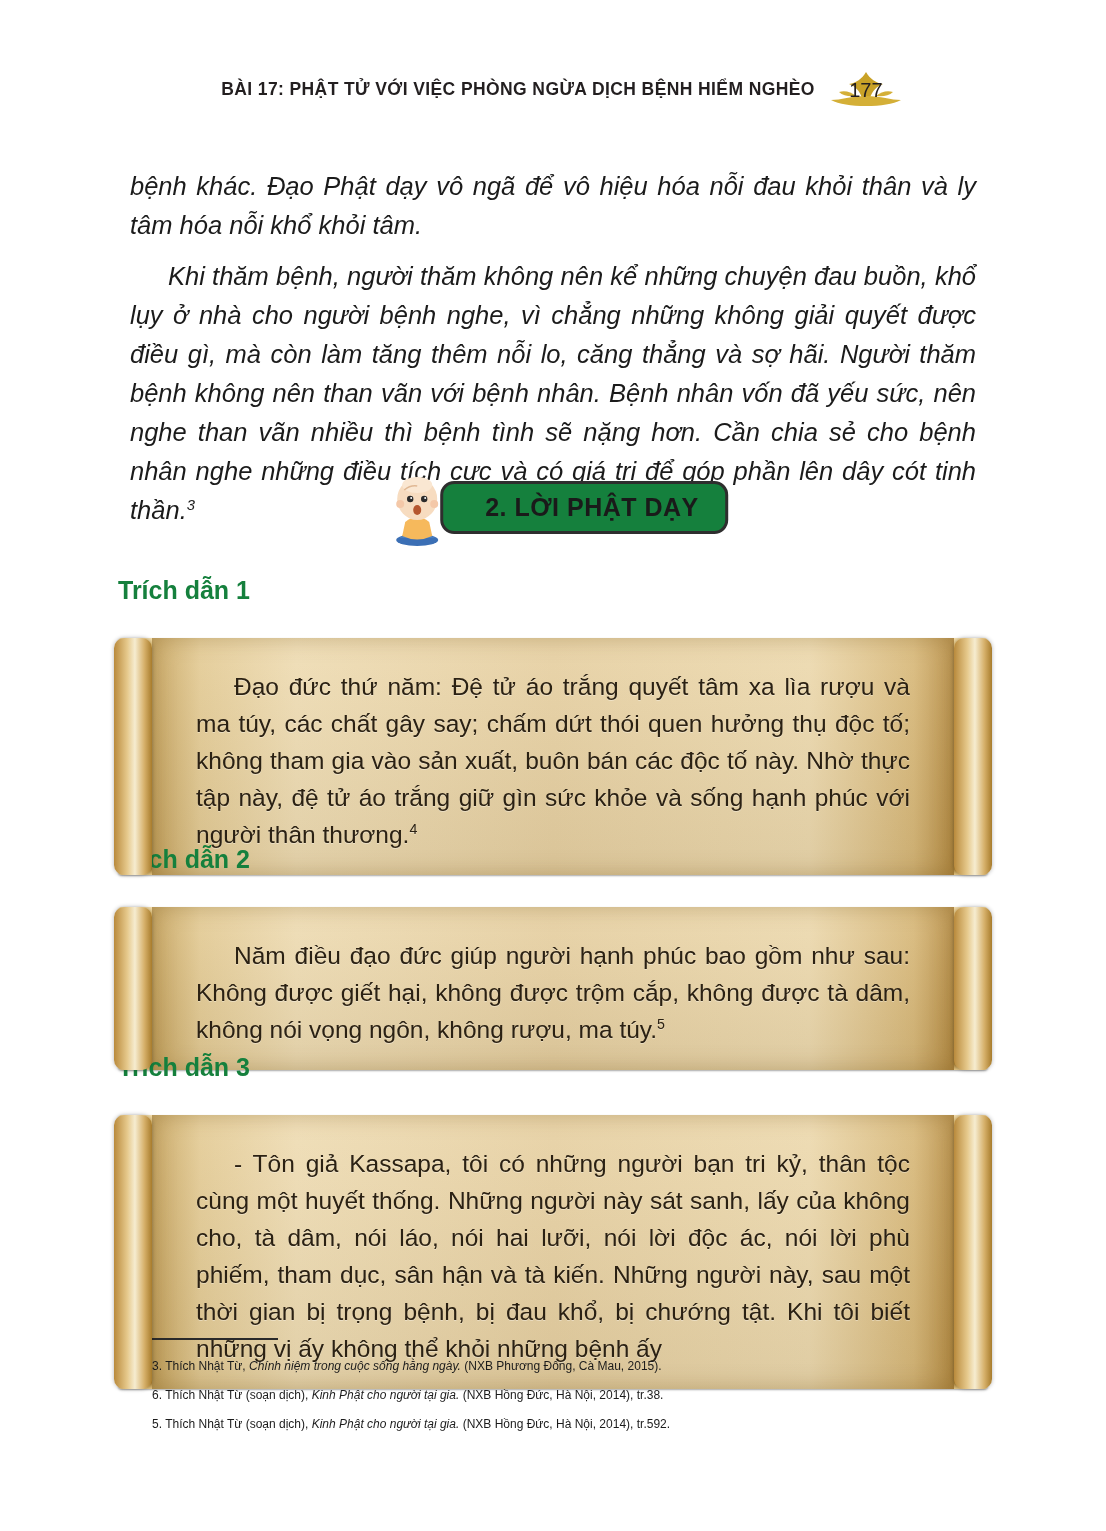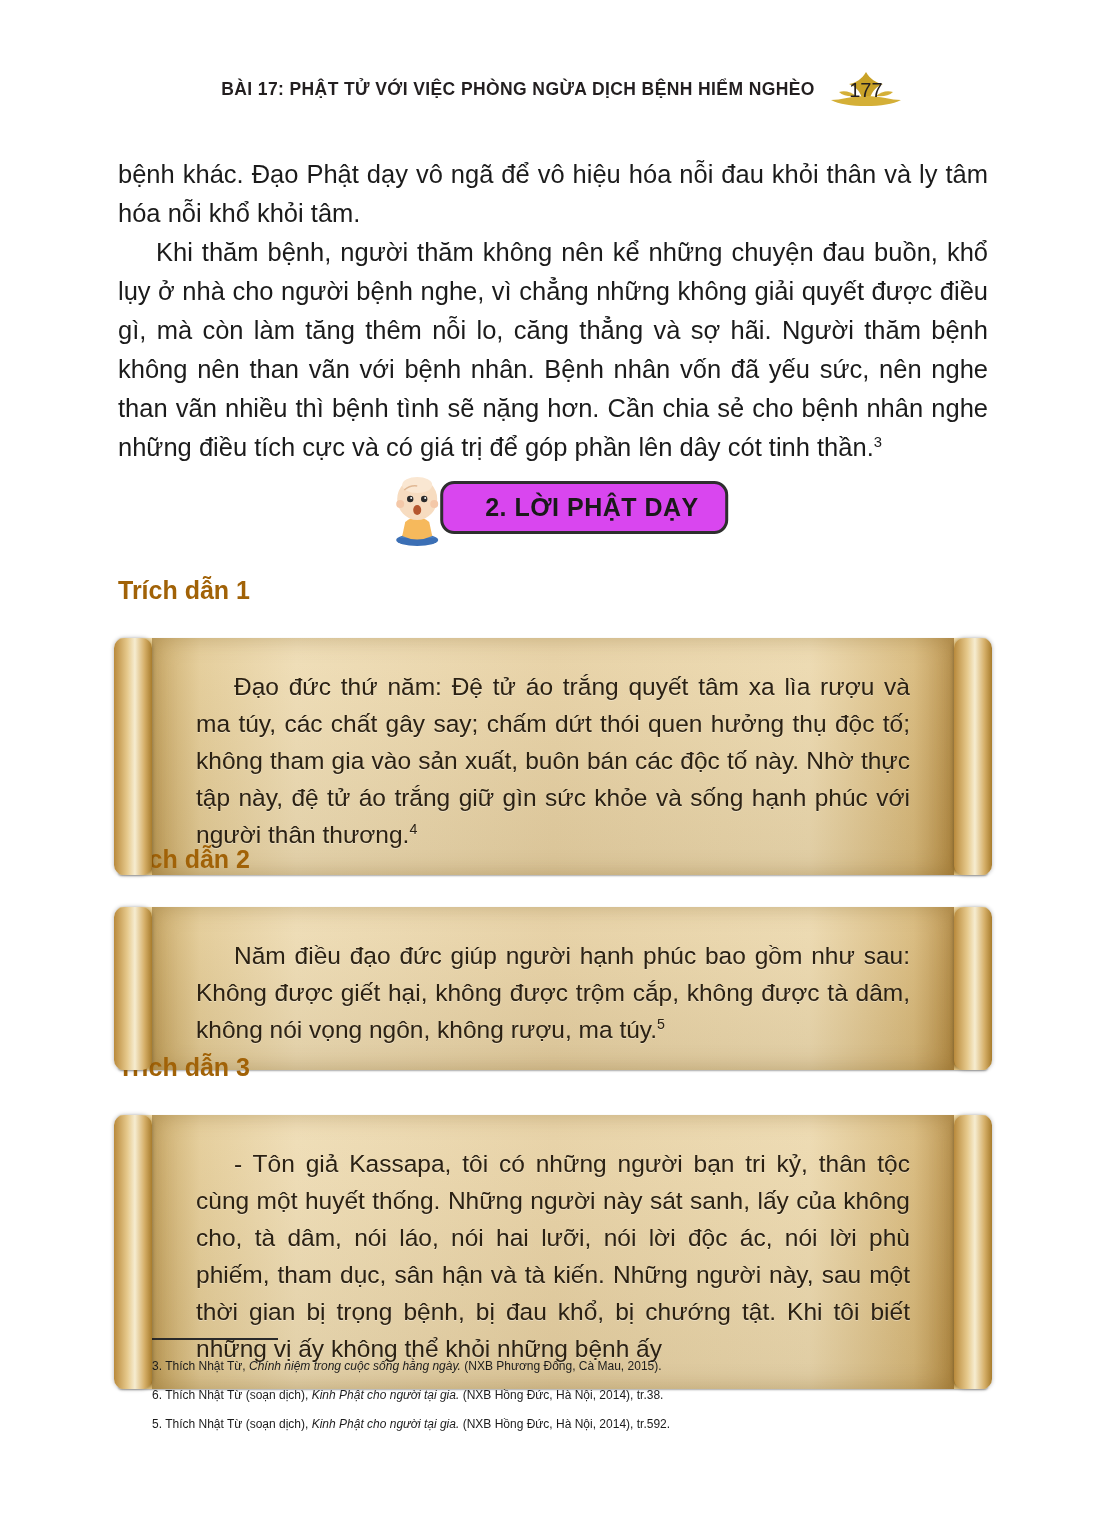--- a/index.html
+++ b/index.html
@@ -75,21 +75,22 @@
     left: 118px;
     width: 870px;
     top: 155px;
     font-family: "Liberation Sans", sans-serif;
     font-size: 25.5px;
     line-height: 39px;
     color: #1b1b1b;
     text-align: justify;
   }
   .body-text p {
-    margin: 0;
+    margin: 12px;
+    font-style: italic;
   }
   .body-text p.indent {
     text-indent: 38px;
   }
   sup {
     font-size: 0.58em;
     vertical-align: super;
     line-height: 0;
   }
 
@@ -106,40 +107,40 @@
   .badge-monk {
     position: relative;
     width: 78px;
     height: 82px;
     margin-right: -16px;
     z-index: 3;
   }
   .badge-box {
     border: 3px solid #2e2e2e;
     border-radius: 14px;
-    background: #d946ef;
+    background: #15803d;
     padding: 9px 26px 9px 42px;
     font-family: "Liberation Sans", sans-serif;
     font-weight: 700;
     font-size: 25px;
     letter-spacing: 0.5px;
     color: #1a1a1a;
     white-space: nowrap;
     position: relative;
     z-index: 1;
   }
 
   
   .quote-label {
     position: absolute;
     left: 118px;
     font-family: "Liberation Sans", sans-serif;
     font-weight: 700;
     font-size: 25px;
-    color: #a16207;
+    color: #15803d;
   }
   .scroll {
     position: absolute;
     left: 118px;
     width: 870px;
   }
   .scroll-inner {
     position: relative;
     width: 100%;
     box-sizing: border-box;

